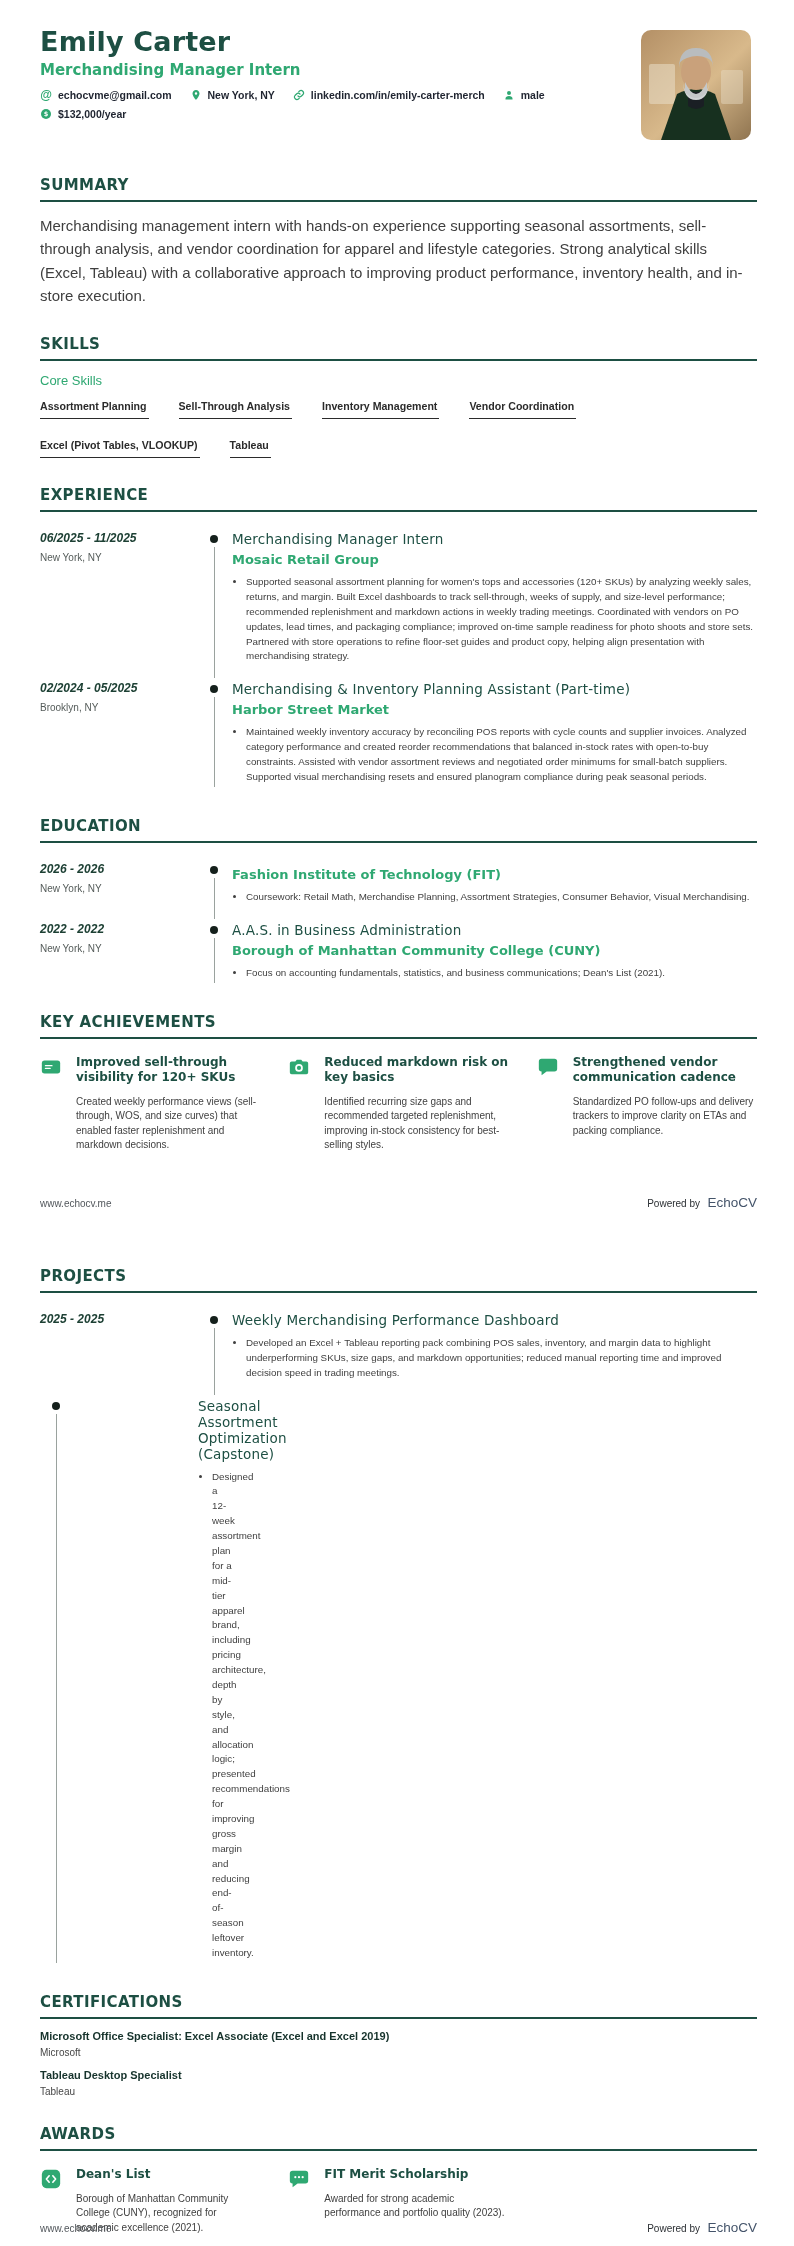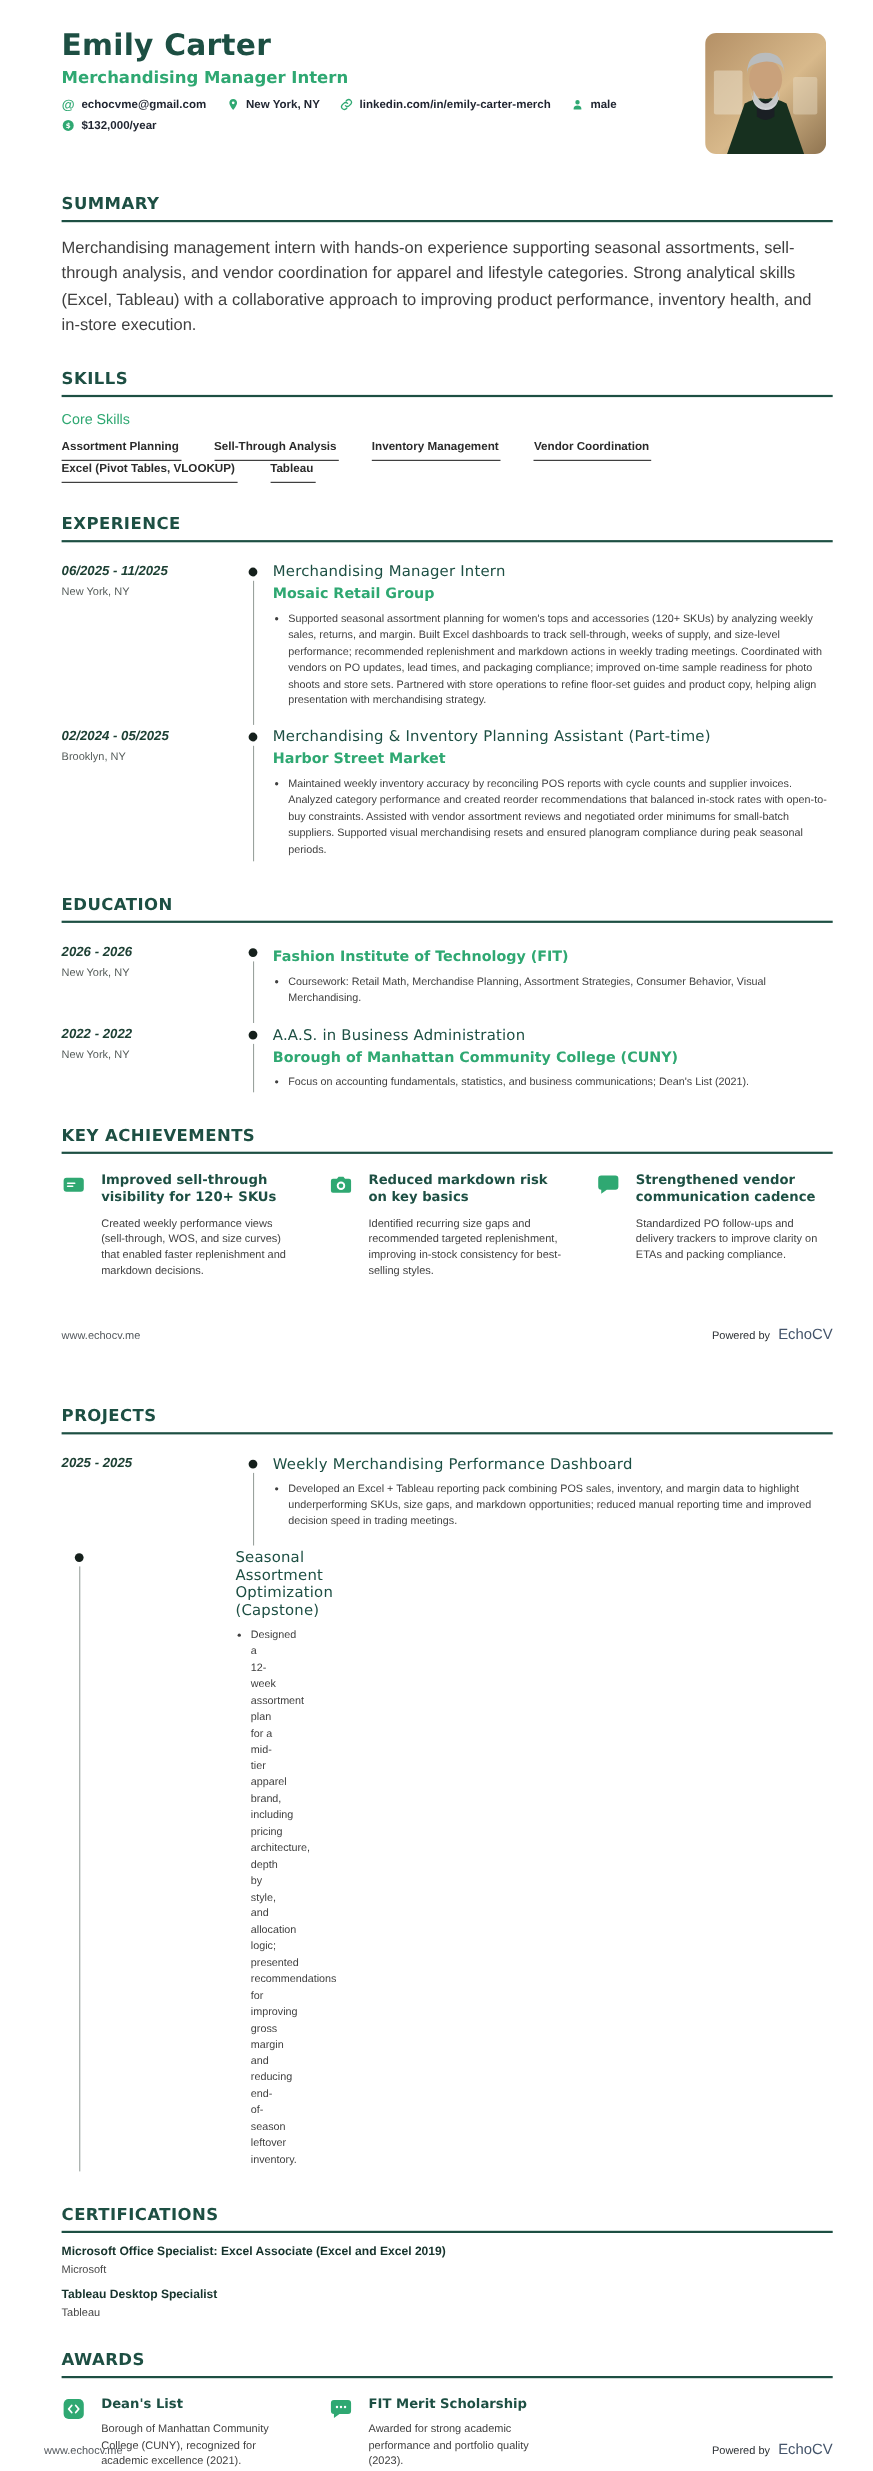--- a/index.html
+++ b/index.html
@@ -1,20 +1,20 @@
 <!DOCTYPE html>
 <html><head>
 <meta charset="utf-8">
 <style>
   * { margin:0; padding:0; box-sizing:border-box; }
   html,body { background:#ffffff; }
   body { font-family:"Liberation Sans", sans-serif; color:#3f3f3f; }
   .page {
     position:relative; width:794px; height:2246px; margin:0 auto; background:#fff;
-    padding:26px 37px 0 56px; overflow:hidden;
+    padding:26px 37px 0 40px; overflow:hidden;
   }
   .disp { font-family:"DejaVu Sans", sans-serif; }
 
   
   .header { position:relative; min-height:122px; }
   .name { font-size:27px; font-weight:700; color:#1d4f43; letter-spacing:.2px; }
   .job-title { font-size:15px; font-weight:700; color:#2fa872; margin-top:4px; }
   .contact-rows { margin-top:10px; }
   .contact-row { display:flex; flex-wrap:wrap; gap:4px 18px; margin-bottom:7px; }
   .contact-item { display:flex; align-items:center; gap:6px; font-size:10.5px; font-weight:700; color:#1f2430; }
@@ -27,21 +27,21 @@
   
   .section { margin-top:28px; }
   .sec-head {
     font-size:15px; font-weight:700; color:#1d4f43; letter-spacing:.4px;
     border-bottom:2px solid #1d4f43; padding-bottom:6px;
   }
   .summary-text { margin-top:12px; font-size:15px; line-height:1.55; color:#3f3f3f; max-width:720px; }
 
   
   .skill-group-label { margin-top:12px; font-size:13px; color:#2fa872; }
-  .skill-chips { margin-top:12px; display:flex; flex-wrap:wrap; gap:1px 30px; }
+  .skill-chips { margin-top:12px; display:flex; flex-wrap:wrap; gap:20px 30px; }
   .skill-chip { font-size:10.6px; font-weight:700; color:#2b2b2b; border-bottom:1.6px solid #2b2b2b; padding:0 2px 6px 0; }
 
   
   .entries { margin-top:6px; }
   .entry { display:grid; grid-template-columns:158px 34px 1fr; padding-top:13px; }
   .e-date { font-size:12px; font-weight:700; color:#1d4034;font-style:italic; }
   .e-loc { font-size:10px; color:#555c5a; margin-top:7px; }
   .e-marker { position:relative; }
   .e-marker .dot { position:absolute; left:12px; top:4px; width:8px; height:8px; border-radius:50%; background:#15201c; }
   .e-marker .line { position:absolute; left:15.5px; top:16px; bottom:-10px; width:1px; background:#9aa29e; }

